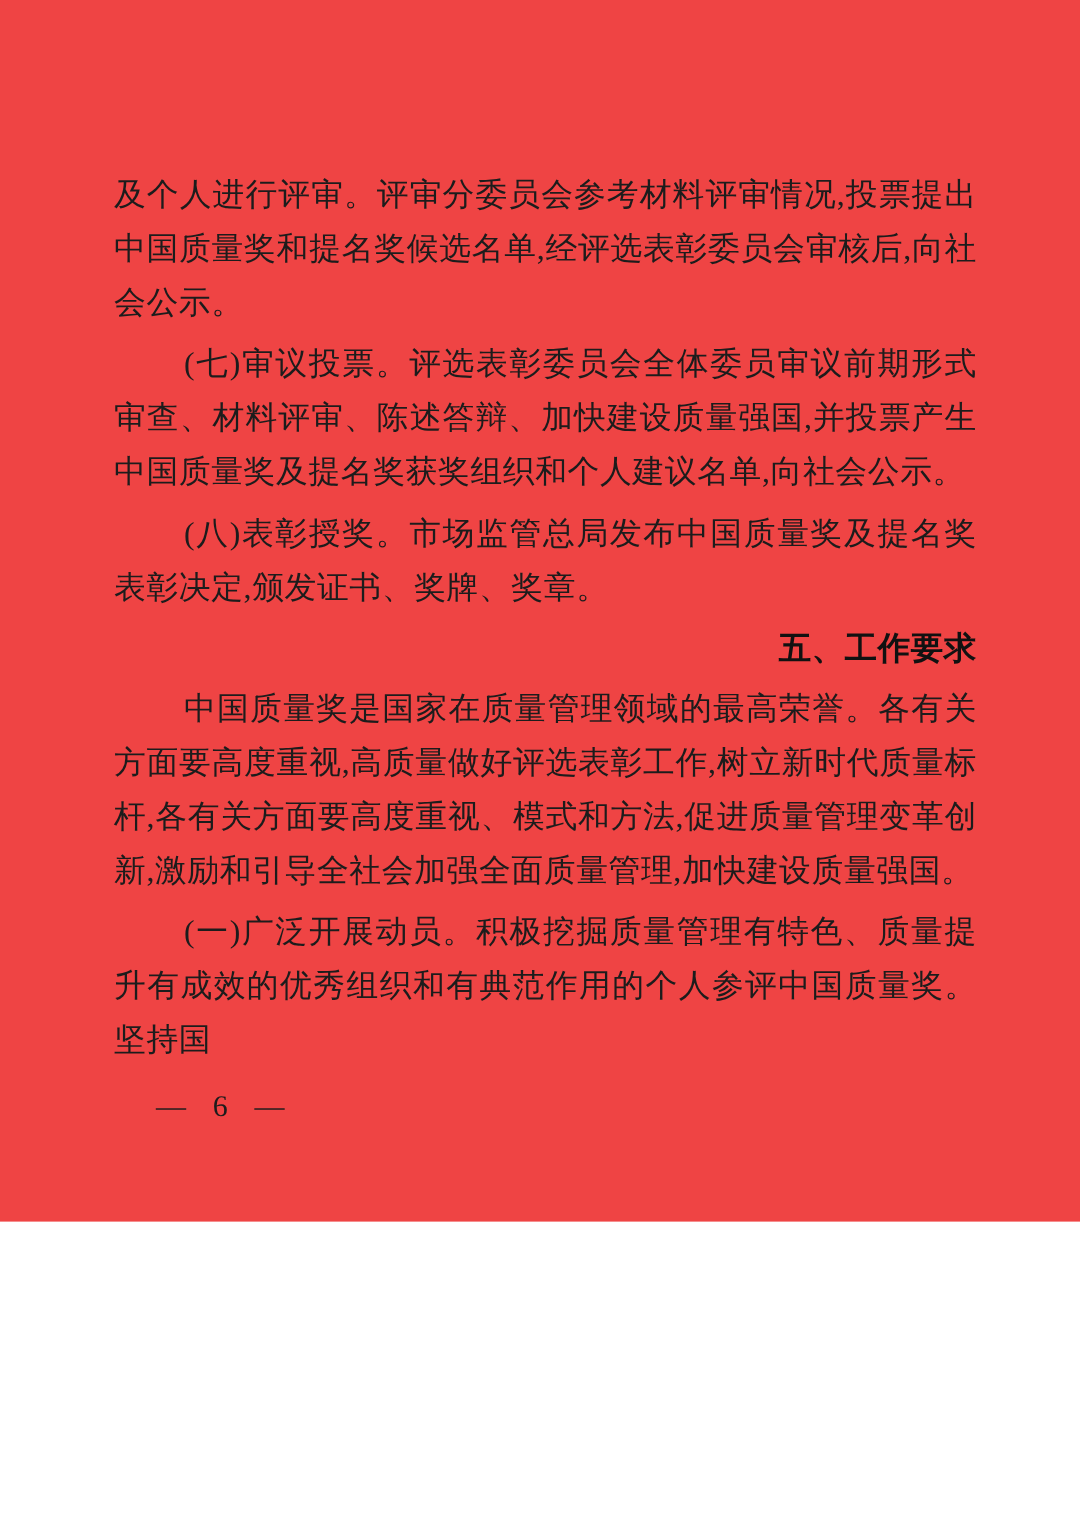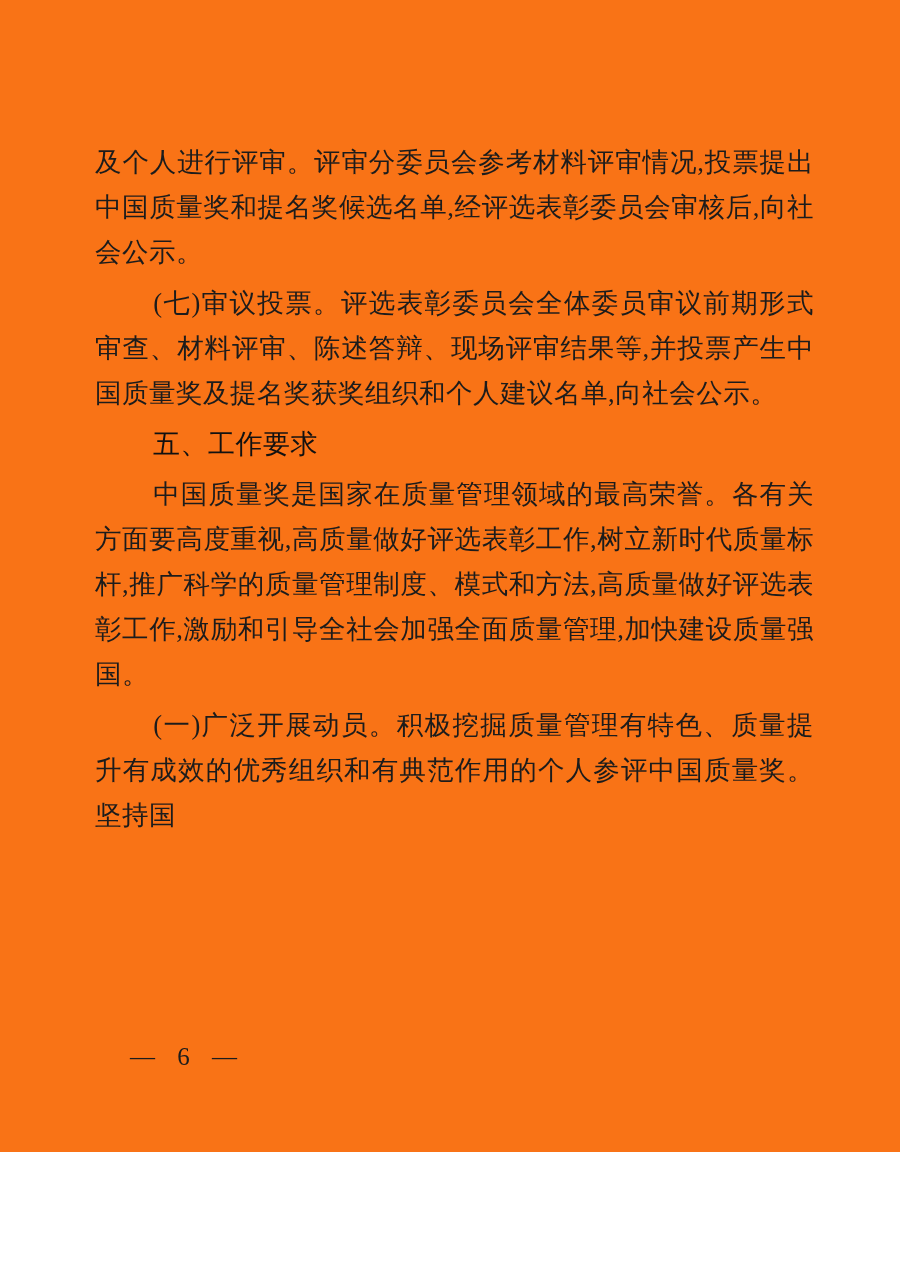--- a/index.html
+++ b/index.html
@@ -11,69 +11,71 @@
     width: 900px;
     height: 1273px;
     overflow: hidden;
     font-family: "Liberation Serif", "DejaVu Serif", serif;
     color: #1c1c1c;
   }
   .page {
     position: relative;
     box-sizing: border-box;
     width: 900px;
-    height: 1152px;
+    height: 1018px;
     padding: 140px 86px 0 95px;
-    background: #f97316;
+    background: #ef4444;
   }
   .body-para {
     margin: 0 0 6px 0;
     font-size: 26.5px;
     line-height: 45px;
     text-align: justify;
     text-justify: inter-character;
     text-indent: 2.2em;
     letter-spacing: 0.5px;
   }
   .body-para.no-indent {
     text-indent: 0;
   }
   .section-heading {
     margin: 1px 0 5px 0;
     font-family: "Liberation Sans", "DejaVu Sans", sans-serif;
-    font-weight: normal;
+    font-weight: bold;
     font-size: 27px;
     line-height: 45px;
     text-indent: 2.15em;
     letter-spacing: 0.5px;
     color: #111111;
+    text-align: right;
   }
   .page-footer {
     position: absolute;
     left: 130px;
     bottom: 80px;
     font-size: 25px;
     line-height: 30px;
     letter-spacing: 8px;
     color: #1c1c1c;
   }
 </style>
 </head>
 <body>
 
 <div class="page">
 
   <p class="body-para no-indent">及个人进行评审。评审分委员会参考材料评审情况,投票提出中国质量奖和提名奖候选名单,经评选表彰委员会审核后,向社会公示。</p>
 
 
 
-  <p class="body-para">(七)审议投票。评选表彰委员会全体委员审议前期形式审查、材料评审、陈述答辩、现场评审结果等,并投票产生中国质量奖及提名奖获奖组织和个人建议名单,向社会公示。</p>
+  <p class="body-para">(七)审议投票。评选表彰委员会全体委员审议前期形式审查、材料评审、陈述答辩、加快建设质量强国,并投票产生中国质量奖及提名奖获奖组织和个人建议名单,向社会公示。</p>
 
+  <p class="body-para">(八)表彰授奖。市场监管总局发布中国质量奖及提名奖表彰决定,颁发证书、奖牌、奖章。</p>
 
   <h2 class="section-heading">五、工作要求</h2>
 
-  <p class="body-para">中国质量奖是国家在质量管理领域的最高荣誉。各有关方面要高度重视,高质量做好评选表彰工作,树立新时代质量标杆,推广科学的质量管理制度、模式和方法,高质量做好评选表彰工作,激励和引导全社会加强全面质量管理,加快建设质量强国。</p>
+  <p class="body-para">中国质量奖是国家在质量管理领域的最高荣誉。各有关方面要高度重视,高质量做好评选表彰工作,树立新时代质量标杆,各有关方面要高度重视、模式和方法,促进质量管理变革创新,激励和引导全社会加强全面质量管理,加快建设质量强国。</p>
 
   <p class="body-para">(一)广泛开展动员。积极挖掘质量管理有特色、质量提升有成效的优秀组织和有典范作用的个人参评中国质量奖。坚持国</p>
 
   <div class="page-footer">— 6 —</div>
 
 </div>
 
 </body></html>

